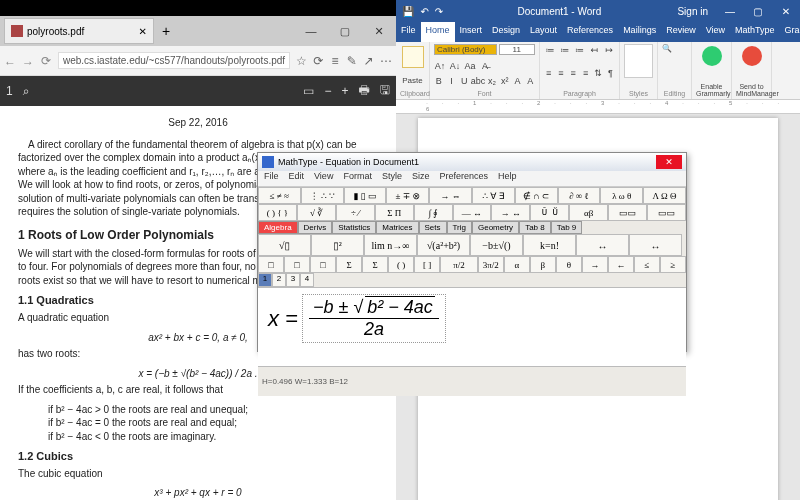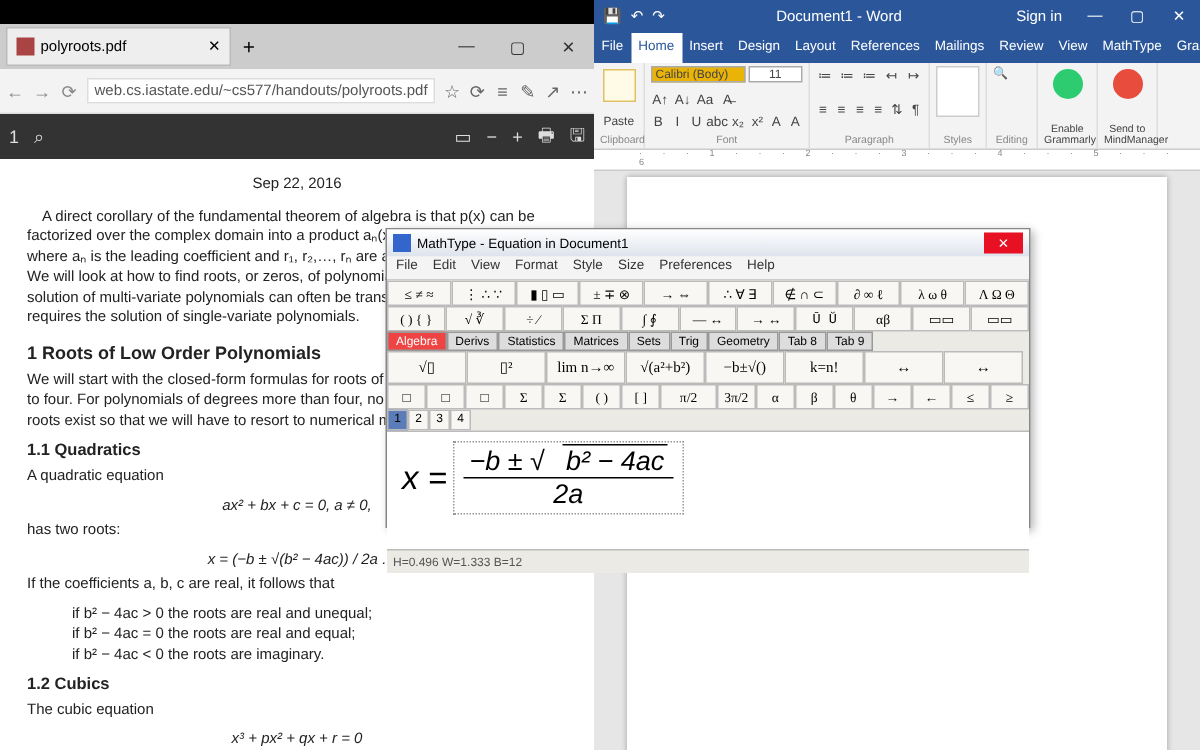--- a/index.html
+++ b/index.html
@@ -75,22 +75,22 @@
   .mt-subrow { display:flex; }
   .mt-subrow .mt-cell { height:22px; width:35px; font-size:10px; }
   .mt-smallbar { height:14px; display:flex; }
   .mt-smallbar div { width:14px; height:14px; border:1px solid #bbb; background:#f8f7f3; font-size:8px; text-align:center; }
   .mt-smallbar .on { background:#5a7cb8; }
   .mt-canvas { flex:1; background:#fff; height:78px; position:relative; font-family:"Times New Roman",serif; }
   .mt-eq { position:absolute; left:10px; top:6px; font-size:22px; font-style:italic; display:flex; align-items:center; }
   .mt-eq .frac { display:inline-flex; flex-direction:column; align-items:center; margin-left:4px; border:1px dotted #999; padding:2px 6px; }
   .mt-eq .num { border-bottom:1.5px solid #000; padding:0 4px; font-size:18px; }
   .mt-eq .den { font-size:18px; padding:0 4px; }
-  .mt-eq .sqrt { border-top:1.5px solid #000; padding:0 2px; margin-left:12px; }
-  .mt-status { height:16px; border-top:1px solid #bbb; font-size:8px; color:#555; padding:0 4px; display:flex; align-items:center; background:#eceae5; }
+  .mt-eq .sqrt { border-top:1.5px solid #000; padding:0 2px; margin-left:2px; }
+  .mt-status { height:30px; border-top:1px solid #bbb; font-size:8px; color:#555; padding:0 4px; display:flex; align-items:center; background:#eceae5; }
 </style>
 </head>
 <body>
 
 <div id="edge">
   <div class="edge-tabs">
     <div class="etab">
       <span class="ico"></span>
       <span>polyroots.pdf</span>
       <span class="close">✕</span>

